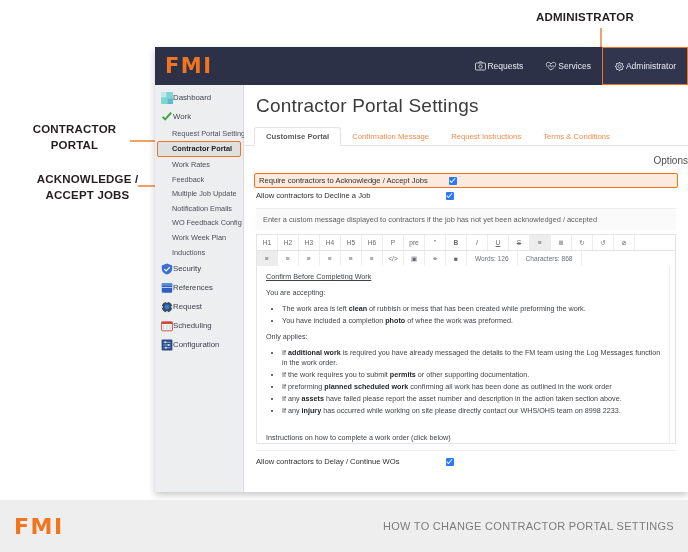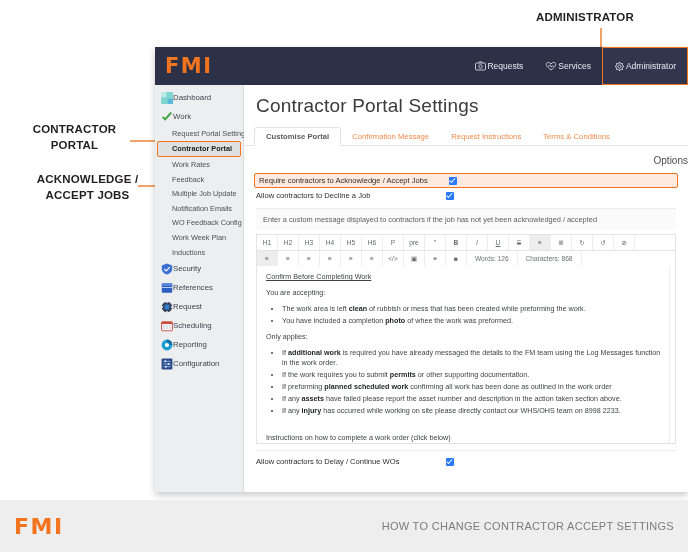--- a/index.html
+++ b/index.html
@@ -446,30 +446,20 @@
               <rect x="8.2" y="5.2" width="1.5" height="1.3"></rect>
                 <rect x="2.2" y="7.4" width="1.5" height="1.3"></rect>
               <rect x="5.2" y="7.4" width="1.5" height="1.3"></rect>
                 <rect x="8.2" y="7.4" width="1.5" height="1.3"></rect>
             </g>
           </svg>
         </span>
         <span>Scheduling</span>
       </div>
 
-      <div class="nav-group">
-        <span class="ico">
-          <svg width="12" height="12" viewBox="0 0 12 12">
-            <circle cx="6" cy="6" r="5.4" fill="#1d9fd4"></circle>
-            <path d="M6 6 L6 .6 A5.4 5.4 0 0 1 11.4 6 Z" fill="#0b6fa8"></path>
-            <circle cx="6" cy="6" r="2.1" fill="#ffffff"></circle>
-          </svg>
-        </span>
-        <span>Reporting</span>
-      </div>
 
       <div class="nav-group">
         <span class="ico">
           <svg width="12" height="12" viewBox="0 0 12 12">
             <rect x=".6" y=".6" width="10.8" height="10.8" rx="1" fill="#2b4a87"></rect>
             <g stroke="#8fb6e8" stroke-width=".9">
               <line x1="2.4" y1="3.3" x2="9.6" y2="3.3"></line>
               <line x1="2.4" y1="6" x2="9.6" y2="6"></line>
               <line x1="2.4" y1="8.7" x2="9.6" y2="8.7"></line>
             </g>
@@ -579,14 +569,14 @@
         <span class="opt-label">Allow contractors to Delay / Continue WOs</span>
         <span class="chk"></span>
       </div>
 
     </div>
   </div>
 </div>
 
 <div id="page-footer">
   <div id="footer-logo">FMI</div>
-  <div id="footer-caption">HOW TO CHANGE CONTRACTOR ACCEPT SETTINGS</div>
+  <div id="footer-caption">HOW TO CHANGE CONTRACTOR PORTAL SETTINGS</div>
 </div>
 
 </body></html>

